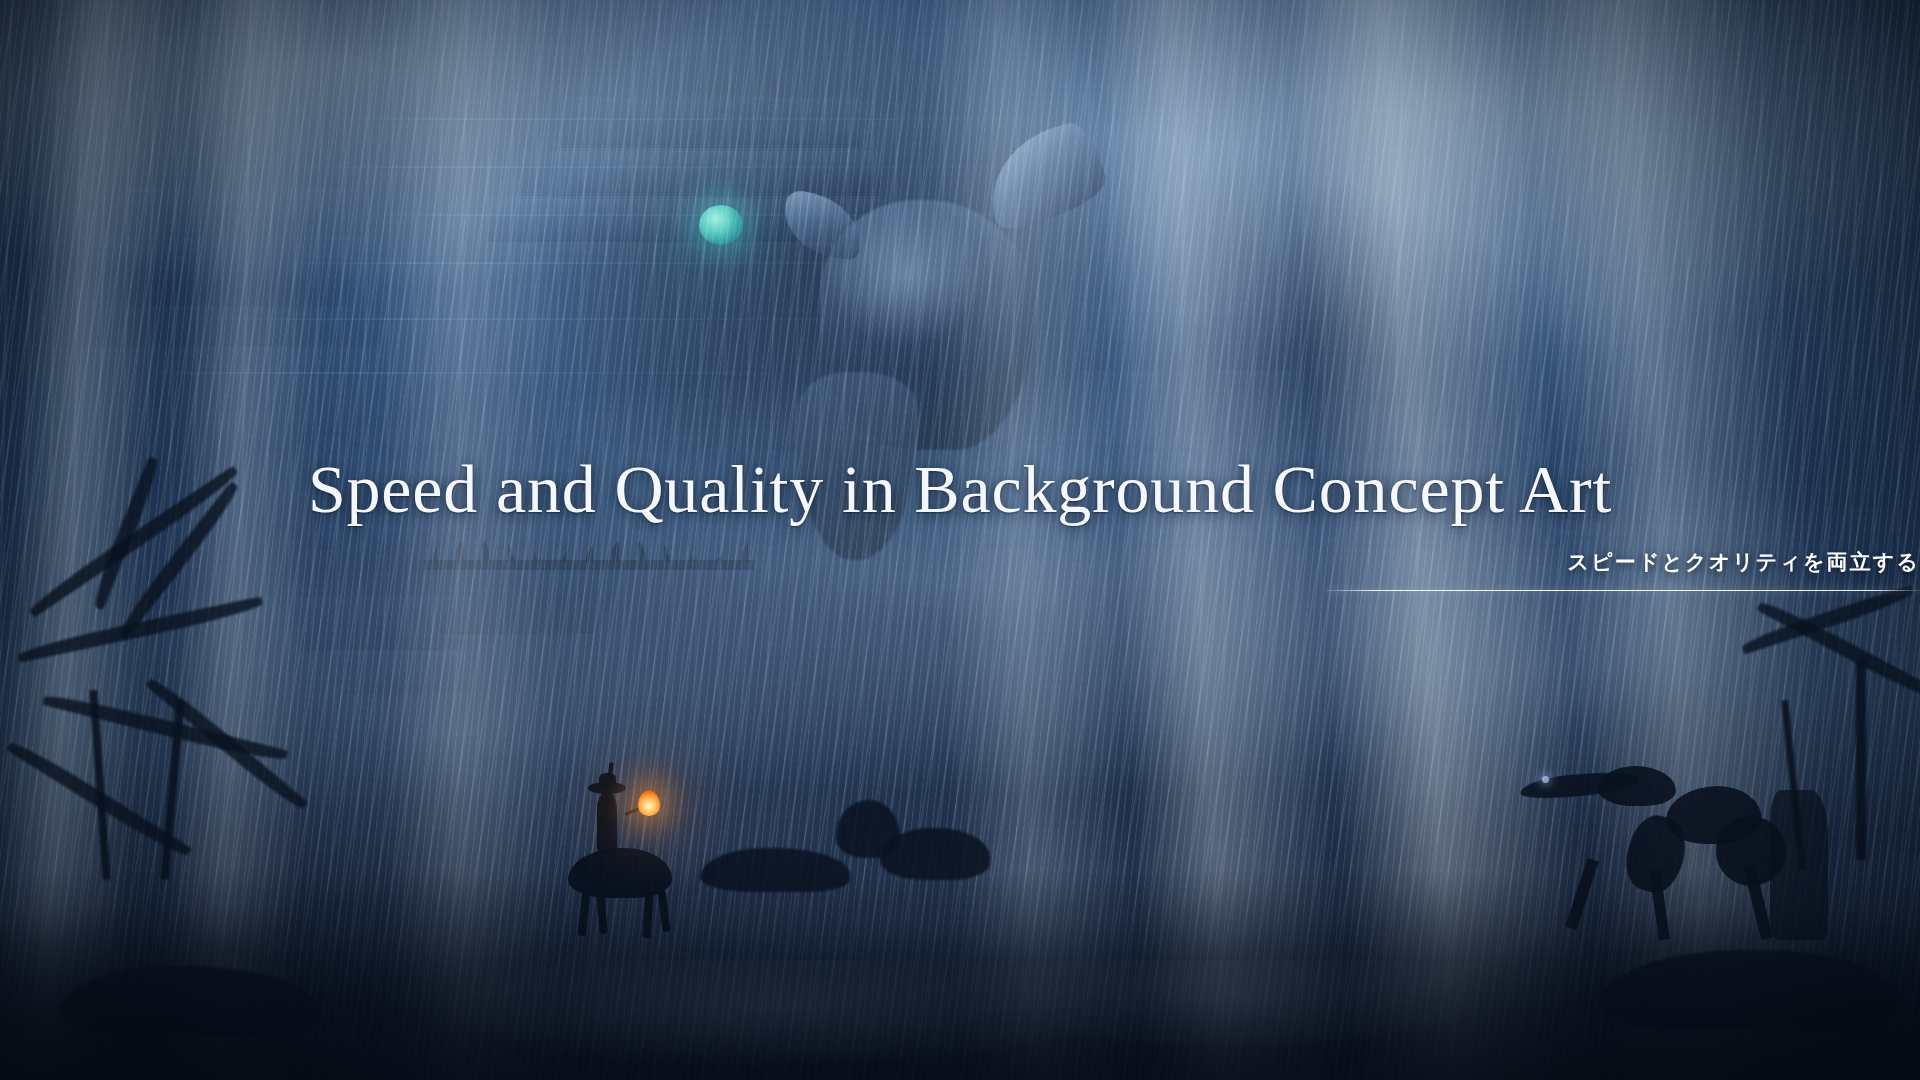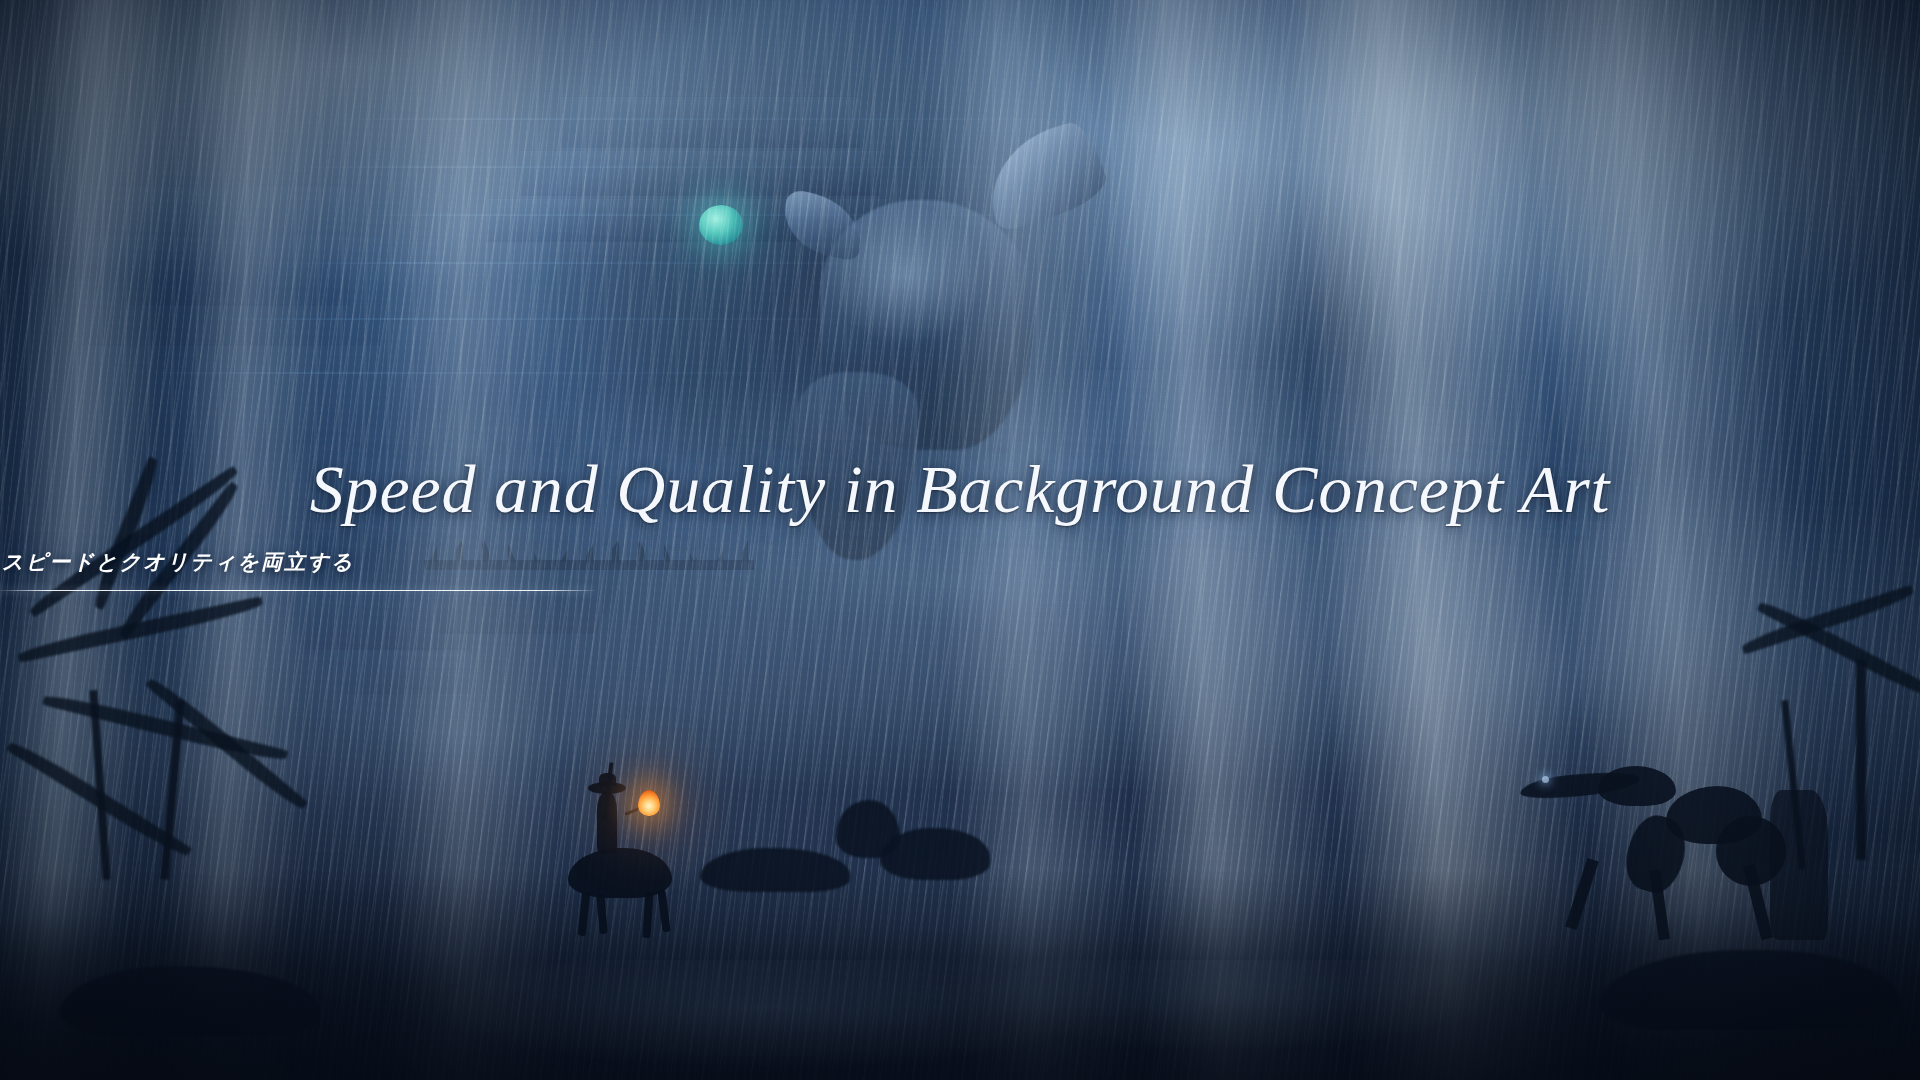--- a/index.html
+++ b/index.html
@@ -11,21 +11,20 @@
     font-family:"Liberation Sans", sans-serif;
     overflow:hidden;
   }
 
   
   #hero{
     position:relative;
     width:1920px; height:1080px;
     overflow:hidden;
     background:#a21caf;
-    font-style:italic;
   }
 
   
   .layer{ position:absolute; inset:0; }
 
   #base{
     background:
       radial-gradient(ellipse 70% 55% at 46% 18%, rgba(150,185,225,.42) 0%, rgba(120,160,210,.18) 45%, rgba(0,0,0,0) 72%),
       radial-gradient(ellipse 55% 45% at 82% 12%, rgba(145,180,220,.30) 0%, rgba(0,0,0,0) 68%),
       linear-gradient(180deg,
@@ -253,21 +252,21 @@
     color:#f4f7fb;
     text-shadow:
       0 2px 14px rgba(6,14,30,.75),
       0 0 42px rgba(90,140,200,.40),
       0 1px 2px rgba(0,0,0,.45);
     white-space:nowrap;
   }
 
   #sub-block{
     position:absolute; top:548px; left:0; right:0;
-    display:flex; flex-direction:column; align-items:flex-start;
+    display:flex; flex-direction:column; align-items:flex-end;
   }
 
   #sub-jp-small{
     font-family:"DejaVu Sans","Liberation Sans",sans-serif;
     font-weight:700;
     font-size:21px;
     letter-spacing:.10em;
     color:#ffffff;
     text-shadow:0 2px 9px rgba(5,12,26,.85), 0 0 20px rgba(40,80,140,.55);
     padding-left:.10em;

